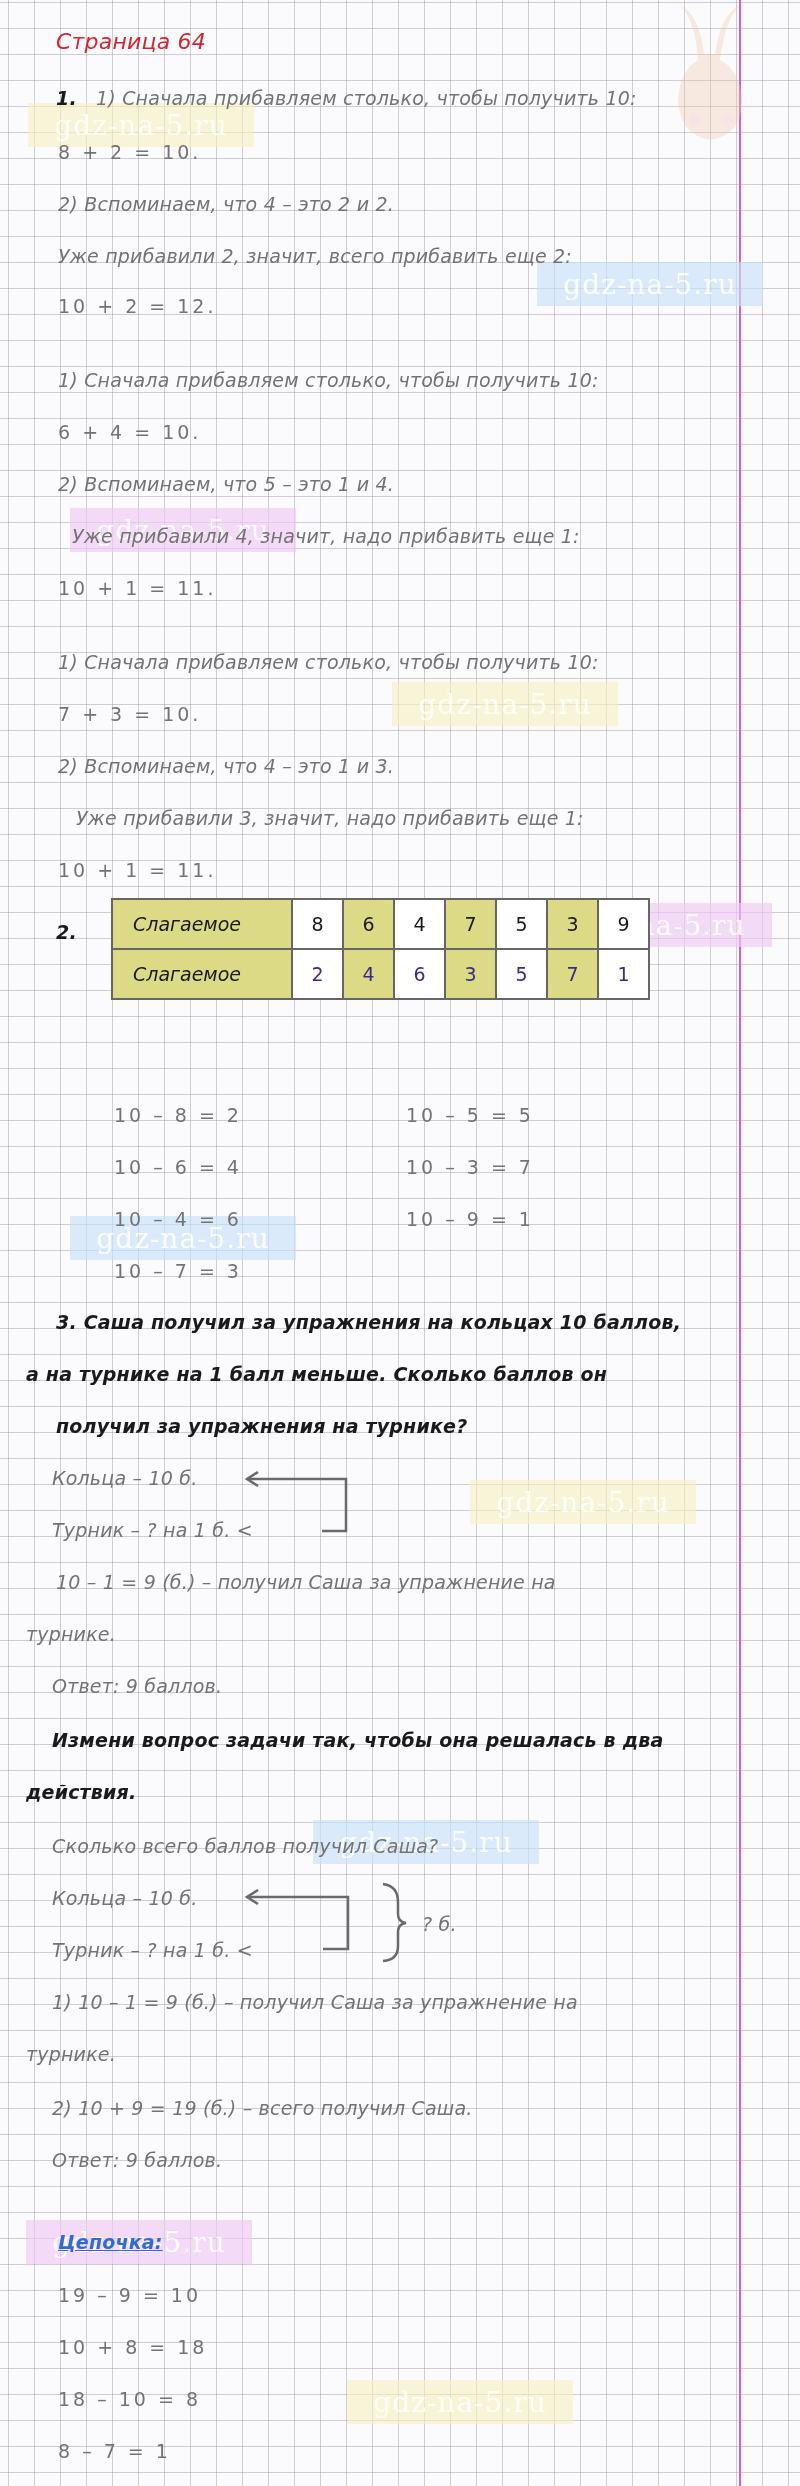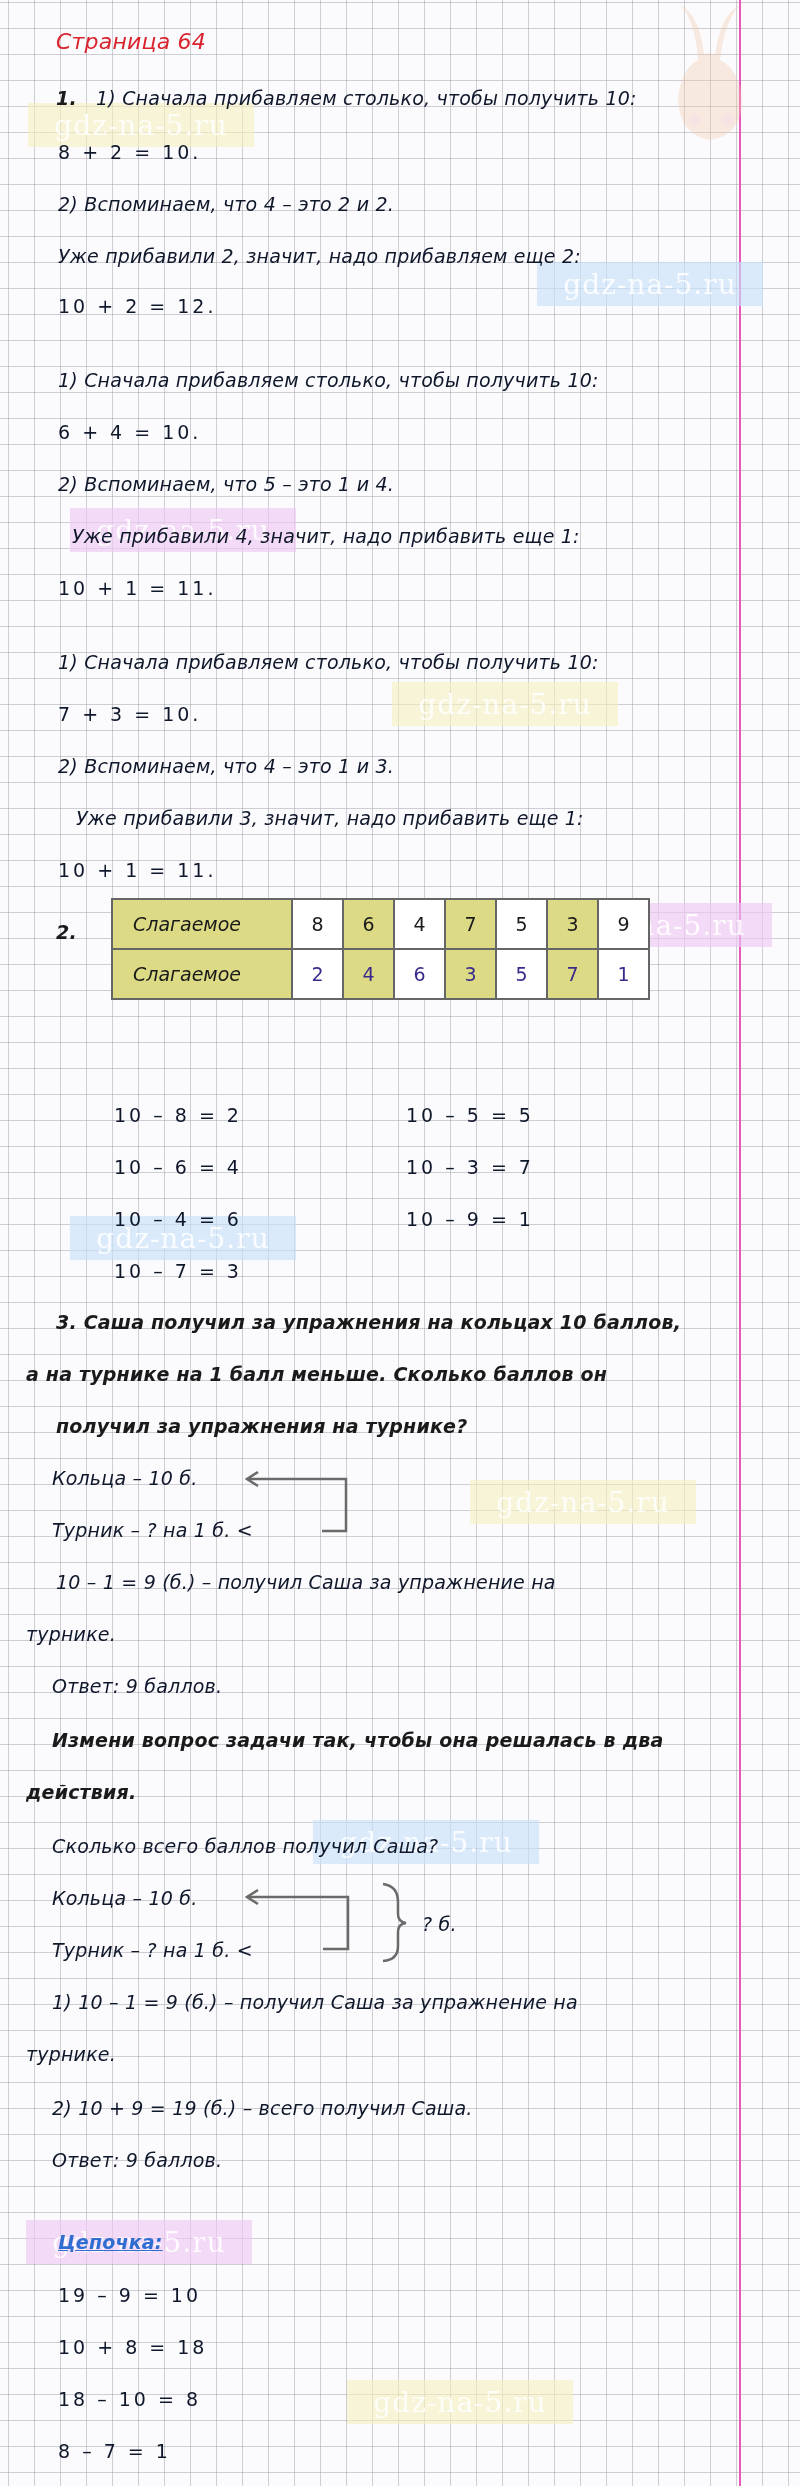--- a/index.html
+++ b/index.html
@@ -13,21 +13,21 @@
     background-position: 8px 2px;
     font-family: "DejaVu Sans", sans-serif;
   }
   .margin-line { position: absolute; left: 739px; top: 0; width: 2px; height: 2486px; background: #e65bb8; }
   .bunny { position: absolute; left: 660px; top: 0; width: 90px; height: 150px; opacity: 0.35; }
   .wm { position: absolute; height: 44px; display: flex; align-items: center; justify-content: center;
         font-family: "DejaVu Serif", serif; font-size: 28px; color: rgba(255,255,255,0.85); letter-spacing: 1px; }
   .wm.yellow { background: rgba(245,240,190,0.6); }
   .wm.blue { background: rgba(200,225,250,0.65); }
   .wm.pink { background: rgba(238,200,245,0.65); }
-  .t { position: absolute; white-space: nowrap; font-size: 19px; line-height: 24px; color: #0f172a;
+  .t { position: absolute; white-space: nowrap; font-size: 19px; line-height: 24px; color: #737373;
        font-family: "DejaVu Sans", sans-serif; font-style: italic; letter-spacing: 0.2px; }
   .t.num { font-style: normal; letter-spacing: 3px; }
   .t.red { color: #d9232d; }
   .t.black { color: #1a1a1a; font-weight: bold; }
   .t.blue { color: #2f6ed0; font-weight: bold; }
 
   table.task2 { position: absolute; left: 111px; top: 898px; border-collapse: collapse; padding-left: 8px; }
   table.task2 td { border: 2px solid #666; height: 48px; padding: 0; text-align: center;
                    font-size: 19px; color: #1a1a1a; font-family: "DejaVu Sans", sans-serif; }
   table.task2 td.label { width: 180px; background: #dcda84; text-align: left; padding-left: 20px; font-style: italic; box-sizing: border-box; }
@@ -57,21 +57,21 @@
 <div class="wm blue" style="left:313px;top:1820px;width:226px;">gdz-na-5.ru</div>
 <div class="wm pink" style="left:26px;top:2220px;width:226px;">gdz-na-5.ru</div>
 <div class="wm yellow" style="left:347px;top:2380px;width:226px;">gdz-na-5.ru</div>
 
 <div class="t red" style="left:56px;top:30px;font-size:22px;">Страница 64</div>
 
 <div class="t black" style="left:56px;top:86px;">1.</div>
 <div class="t" style="left:96px;top:86px;">1) Сначала прибавляем столько, чтобы получить 10:</div>
 <div class="t num" style="left:58px;top:140px;">8 + 2 = 10.</div>
 <div class="t" style="left:58px;top:192px;">2) Вспоминаем, что 4 – это 2 и 2.</div>
-<div class="t" style="left:58px;top:244px;">Уже прибавили 2, значит, надо прибавляем еще 2:</div>
+<div class="t" style="left:58px;top:244px;">Уже прибавили 2, значит, всего прибавить еще 2:</div>
 <div class="t num" style="left:58px;top:294px;">10 + 2 = 12.</div>
 
 <div class="t" style="left:58px;top:368px;">1) Сначала прибавляем столько, чтобы получить 10:</div>
 <div class="t num" style="left:58px;top:420px;">6 + 4 = 10.</div>
 <div class="t" style="left:58px;top:472px;">2) Вспоминаем, что 5 – это 1 и 4.</div>
 <div class="t" style="left:60px;top:524px;margin-left:12px;">Уже прибавили 4, значит, надо прибавить еще 1:</div>
 <div class="t num" style="left:58px;top:576px;">10 + 1 = 11.</div>
 
 <div class="t" style="left:58px;top:650px;">1) Сначала прибавляем столько, чтобы получить 10:</div>
 <div class="t num" style="left:58px;top:702px;text-align:center;">7 + 3 = 10.</div>

